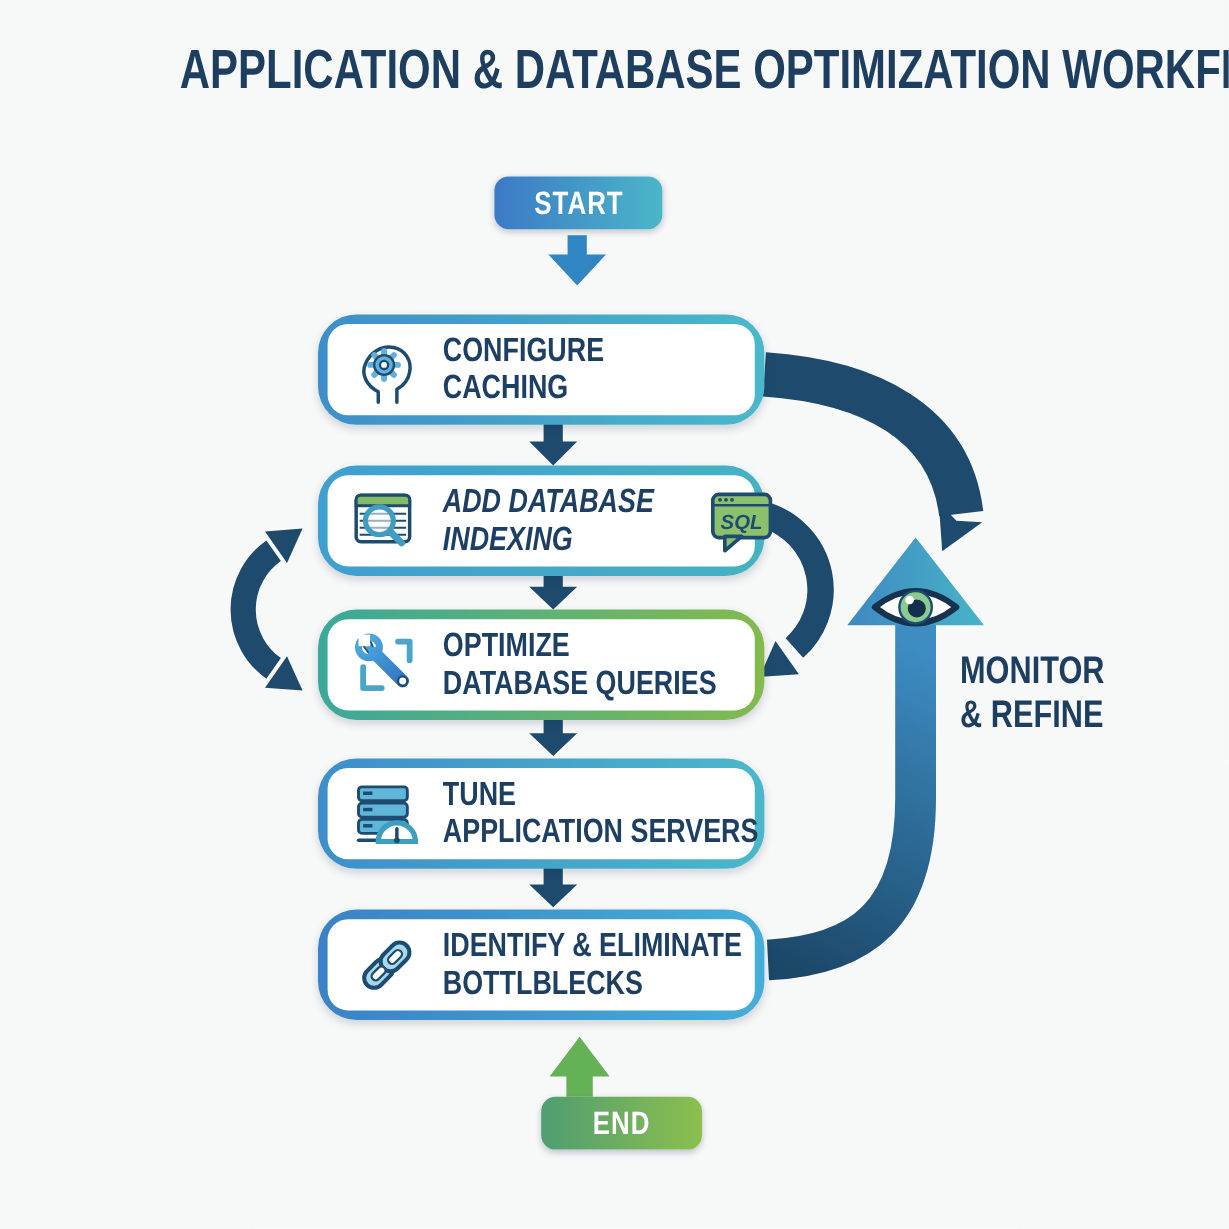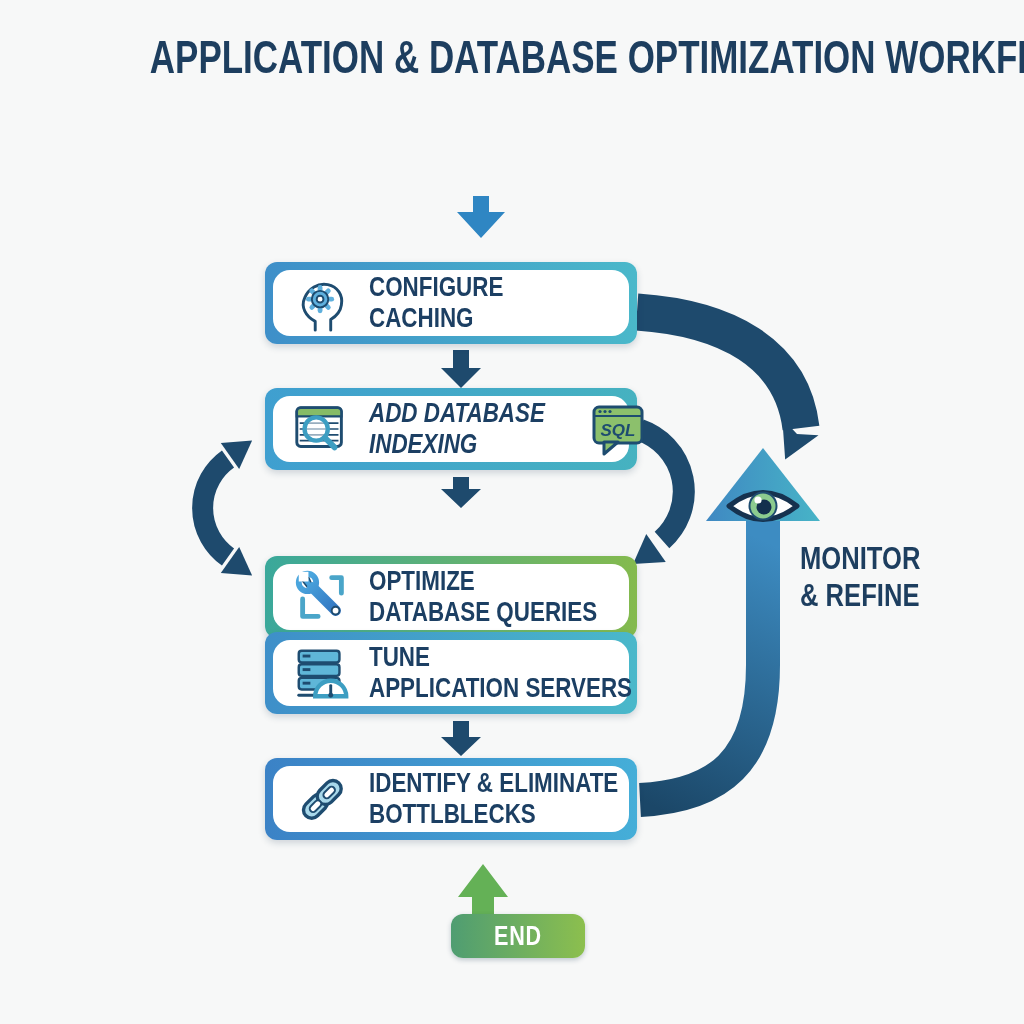--- a/index.html
+++ b/index.html
@@ -19,21 +19,21 @@
   }
   .pill span{
     color:#ffffff;font-weight:bold;font-size:27px;letter-spacing:1px;
     transform:scaleX(0.8);transform-origin:center;
   }
   .pill.start{left:412px;top:147px;width:140px;height:44px;
     background:linear-gradient(90deg,#3b7ac6,#4bb6c8);}
   .pill.end{left:418px;top:914px;width:134px;height:44px;
     background:linear-gradient(90deg,#4f9d72,#8cbf4e);margin-left:33px;}
   .box{
-    position:absolute;left:265px;width:372px;height:82px;border-radius:12px;
+    position:absolute;left:265px;width:372px;height:92px;border-radius:32px;
     box-shadow:0 3px 7px rgba(20,50,80,0.18);
   }
   .box-grad-blue {background:linear-gradient(90deg,#3e8fc9,#4ab8ca);}
   .box-grad-blue2{background:linear-gradient(90deg,#3f9fd0,#46b2c0);font-style:italic;}
   .box-grad-green{background:linear-gradient(90deg,#3aa89b,#84ba4e);}
   .box-grad-blue3{background:linear-gradient(90deg,#3b82c6,#45aed8);}
   .box-inner{
     position:absolute;inset:8px;background:#ffffff;border-radius:17px;
     display:flex;align-items:center;padding:0 18px;box-sizing:border-box;
   }
@@ -116,20 +116,23 @@
     <g>
       <path d="M 729 506 Q 763 479 797 506 Q 763 533 729 506 Z" fill="#ffffff" stroke="#16324f" stroke-width="5" stroke-linejoin="round"></path>
       <circle cx="763" cy="506" r="13.5" fill="#8ccb8f" stroke="#1e4c70" stroke-width="2"></circle>
       <circle cx="764" cy="507" r="7.5" fill="#132f4d"></circle>
       <circle cx="758" cy="500" r="3.6" fill="#ffffff"></circle>
     </g>
   </svg>
 
   <div class="title-wrap"><span class="title">APPLICATION &amp; DATABASE OPTIMIZATION WORKFLOW</span></div>
 
+  <div class="pill start">
+    <span>START</span>
+  </div>
 
   <div class="box box-grad-blue" style="top:262px;">
     <div class="box-inner">
       <svg class="step-icon" viewBox="0 0 64 64">
         <path d="M25 60 L25 51 C15 46 10 36 14 27 C18 17 28 11 38 13 C48 15 54 24 52 34 C51 41 46 46 41 49 L41 60" fill="#ffffff" stroke="#1e4c70" stroke-width="3" stroke-linecap="round" stroke-linejoin="round"></path>
         <g stroke="#5fb0dd" stroke-width="5" stroke-linecap="round">
           <line x1="38" y1="28" x2="42" y2="28"></line>
             <line x1="35.7" y1="33.7" x2="38.5" y2="36.5"></line>
           <line x1="30" y1="36" x2="30" y2="40"></line>
             <line x1="24.3" y1="33.7" x2="21.5" y2="36.5"></line>
@@ -171,21 +174,21 @@
         <line x1="4" y1="17" x2="52" y2="17" stroke="#1e4c70" stroke-width="2"></line>
         <circle cx="10" cy="12.5" r="1.6" fill="#1e4c70"></circle>
           <circle cx="15" cy="12.5" r="1.6" fill="#1e4c70"></circle>
           <circle cx="20" cy="12.5" r="1.6" fill="#1e4c70"></circle>
         <path d="M14 43 L14 55 L28 43 Z" fill="#8cc06c" stroke="#1e4c70" stroke-width="3" stroke-linejoin="round"></path>
         <text x="28" y="37" text-anchor="middle" font-size="17" font-weight="bold" fill="#1e4c70">SQL</text>
       </svg>
     </div>
   </div>
 
-  <div class="box box-grad-green" style="top:508px;margin-top:48px;">
+  <div class="box box-grad-green" style="top:508px;">
     <div class="box-inner">
       <svg class="step-icon" viewBox="0 0 64 64">
         <path d="M42 12 L52 12 L52 28" fill="none" stroke="#4aa5c9" stroke-width="5" stroke-linecap="round" stroke-linejoin="round"></path>
         <path d="M12 34 L12 52 L28 52" fill="none" stroke="#4aa5c9" stroke-width="5" stroke-linecap="round" stroke-linejoin="round"></path>
         <path d="M10 13 L18 11 L21 18 L17 22 Z" fill="url(#wrenchGrad)" stroke="#1e4c70" stroke-width="1.5"></path>
         <circle cx="17" cy="17" r="9" fill="none" stroke="url(#wrenchGrad)" stroke-width="6"></circle>
         <rect x="8" y="6" width="10" height="10" fill="#ffffff"></rect>
         <line x1="22" y1="22" x2="46" y2="46" stroke="url(#wrenchGrad)" stroke-width="11" stroke-linecap="round"></line>
         <circle cx="46" cy="46" r="4" fill="#ffffff" stroke="#1e4c70" stroke-width="2"></circle>
       </svg>

